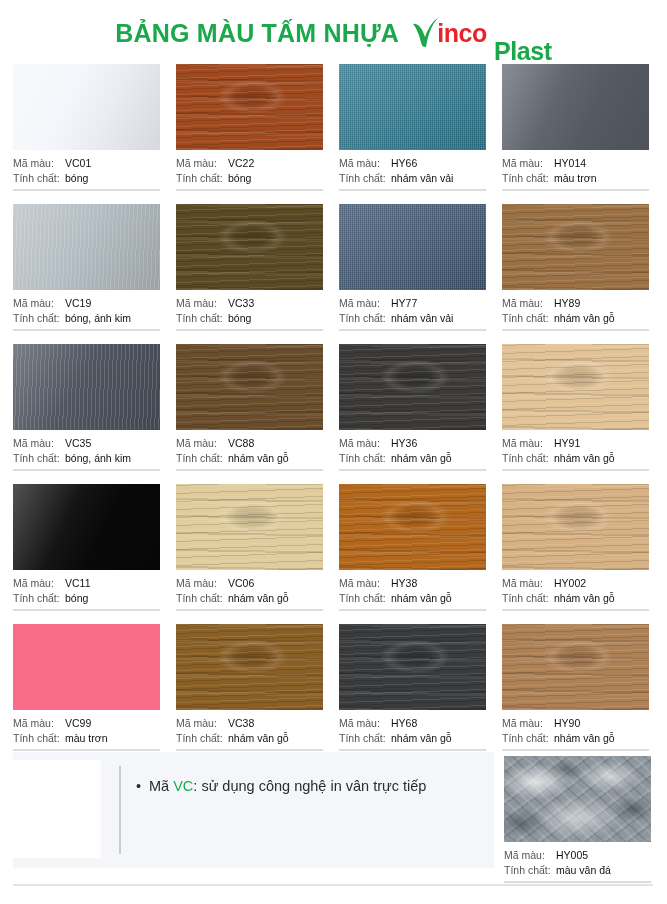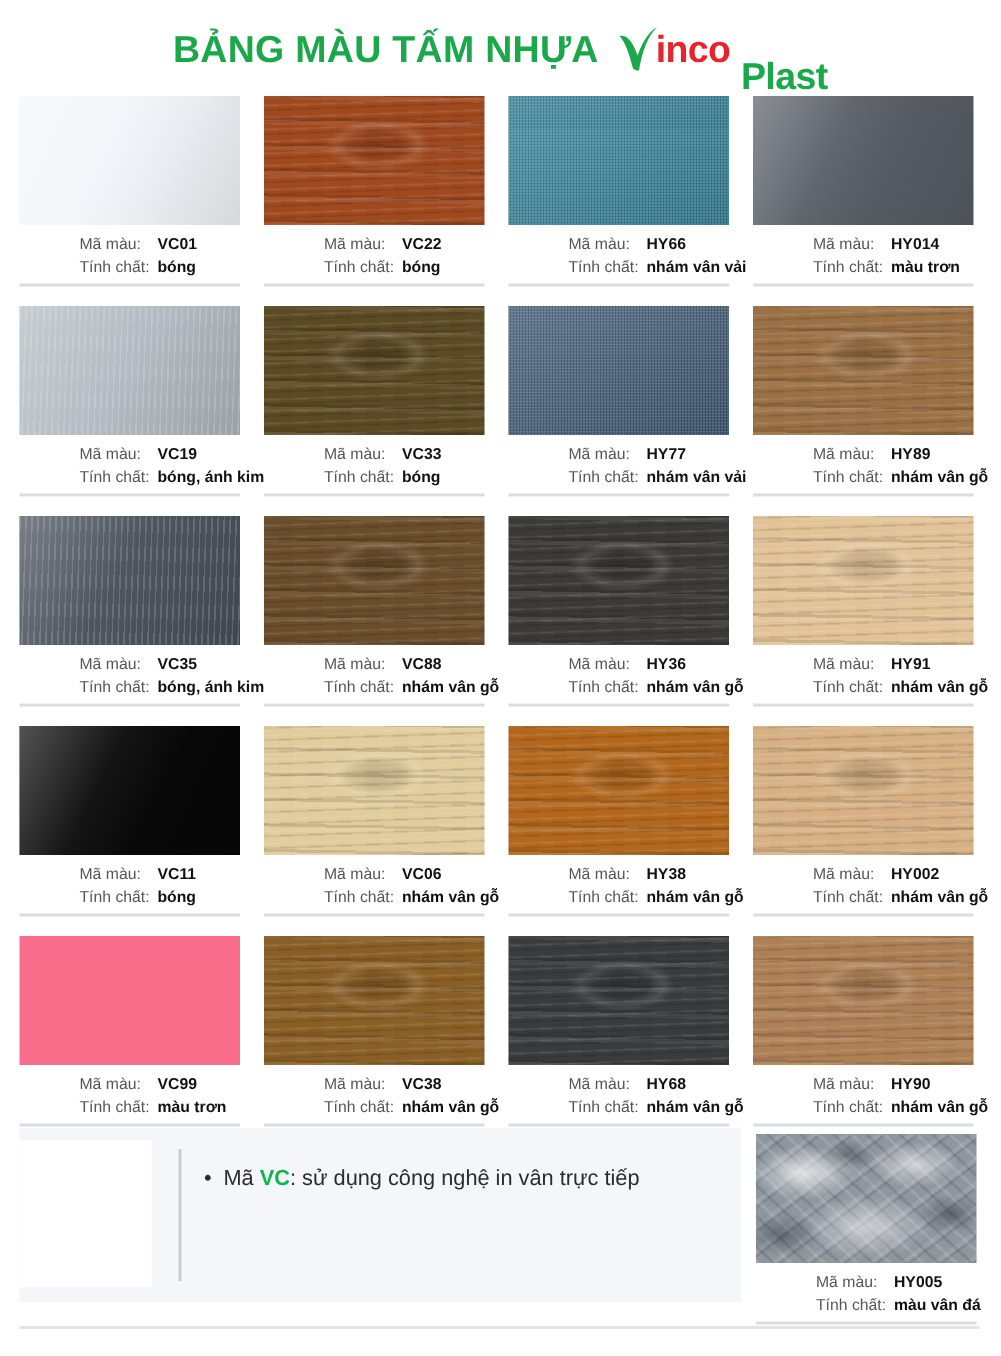--- a/index.html
+++ b/index.html
@@ -51,24 +51,23 @@
     background: #eee;
   }
   .meta { padding-top: 6px; }
   .meta-line {
     display: flex;
     align-items: flex-start;
     font-size: 10.5px;
     line-height: 15px;
     color: #3a3a3a;
     white-space: nowrap;
-    margin-left: 40px;
   }
   .meta-key { width: 52px; flex: none; color: #555; }
-  .meta-val { font-weight: bold; color: #111; }
+  .meta-val { font-weight: normal; color: #111; }
   .meta-underline {
     margin-top: 3px;
     height: 2px;
     background: #dcdde1;
     width: 147px;
   }
 
   
   .note-band {
     position: absolute;
@@ -103,21 +102,21 @@
     line-height: 24px;
     position: relative;
   }
   .note-list li::before {
     content: "\2022";
     position: absolute;
     left: -13px;
     top: 0;
     color: #2c2c2c;
   }
-  .code-hl { color: #12b34a; font-weight: bold; }
+  .code-hl { color: #12b34a; font-weight: normal; }
 
   
   .last-card { position: absolute; left: 504px; top: 756px; width: 163px; }
   .last-card .swatch { width: 147px; height: 86px; }
 
   .footer-rule {
     position: absolute;
     left: 13px;
     top: 884px;
     width: 640px;

